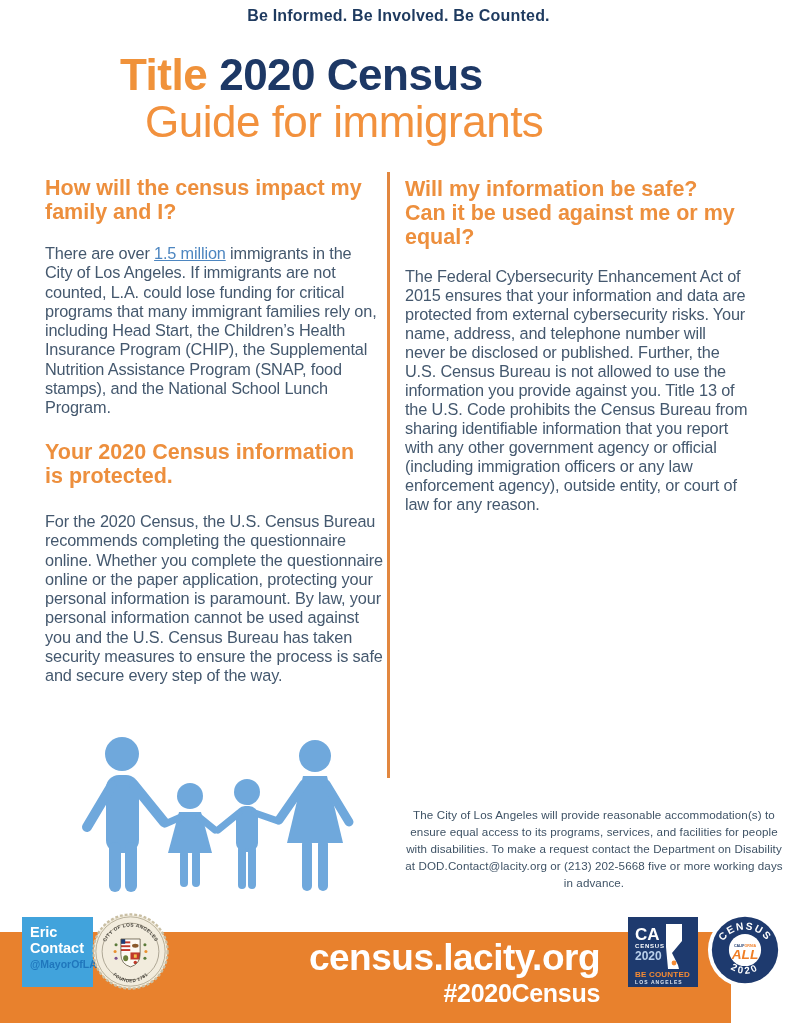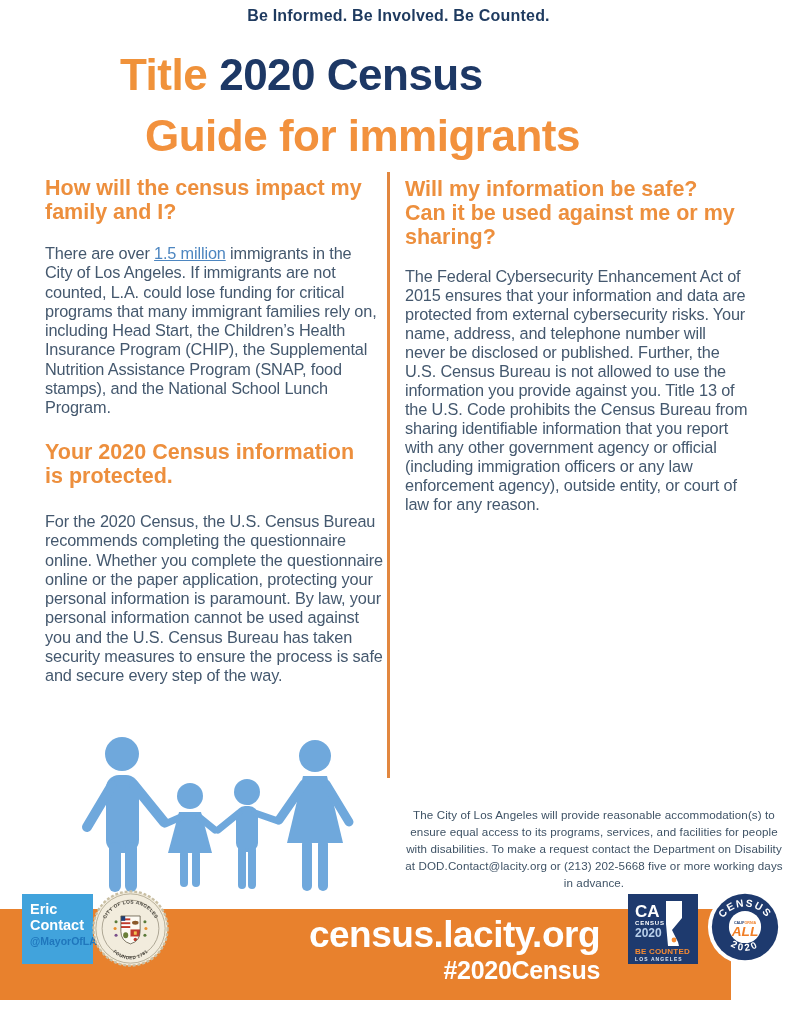--- a/index.html
+++ b/index.html
@@ -7,21 +7,21 @@
     position:relative;width:797px;height:1024px;background:#ffffff;overflow:hidden;
     font-family:"Liberation Sans","DejaVu Sans",sans-serif;
   }
   .tagline{
     position:absolute;top:7px;left:0;width:100%;text-align:center;
     color:#1e3a5f;font-size:16px;font-weight:700;letter-spacing:.2px;
   }
   .title-line1{position:absolute;top:50px;left:120px;font-size:44px;font-weight:800;letter-spacing:-.5px;white-space:nowrap;}
   .title-line1 .word-your{color:#f0923a;font-weight:700;margin-right:12px;}
   .title-line1 .word-census{color:#1d3865;}
-  .title-line2{position:absolute;top:111px;left:145px;font-size:44px;font-weight:700;letter-spacing:-.5px;color:#f2913d;white-space:nowrap;}
+  .title-line2{position:absolute;top:97px;left:145px;font-size:44px;font-weight:400;letter-spacing:-.5px;color:#f2913d;white-space:nowrap;}
   .divider{position:absolute;left:387px;top:172px;width:3px;height:606px;background:#e2873f;}
 
   .h-orange{position:absolute;color:#ed8f3d;font-weight:700;font-size:21.5px;line-height:24px;}
   .h-orange span{display:block;white-space:nowrap;}
   .body-text{position:absolute;color:#44586e;font-size:16.3px;line-height:19.3px;letter-spacing:-.15px;}
   .inline-link{color:#4d86c0;text-decoration:underline;cursor:pointer;}
 
   #left-h1{left:45px;top:176px;width:340px;}
   #left-b1{left:45px;top:244px;width:338px;}
   #left-h2{left:45px;top:440px;width:340px;}
@@ -29,21 +29,21 @@
   #right-h{left:405px;top:177px;width:352px;}
   #right-b{left:405px;top:267px;width:344px;line-height:19px;}
 
   .family-figure{position:absolute;left:74px;top:733px;width:284px;height:162px;}
 
   .disclaimer{
     position:absolute;left:402px;top:806px;width:384px;text-align:center;
     color:#3e5265;font-size:11.6px;line-height:17px;font-weight:400;letter-spacing:.1px;
   }
 
-  .footer-bar{position:absolute;left:0;top:909px;width:731px;height:91px;background:#e8812d;}
+  .footer-bar{position:absolute;left:0;top:932px;width:731px;height:91px;background:#e8812d;}
   .garcetti-box{
     position:absolute;left:22px;top:-15px;width:71px;height:70px;background:#41a3dc;
     box-sizing:border-box;padding:7px 0 0 8px;
   }
   .garcetti-box .mayor-name{color:#ffffff;font-size:14.5px;font-weight:700;line-height:16px;}
   .garcetti-box .mayor-handle{color:#1f76bc;font-size:10.5px;font-weight:700;margin-top:2px;}
   .seal-wrap{position:absolute;left:92px;top:-19px;width:77px;height:77px;}
   .footer-center{position:absolute;left:180px;top:7px;width:420px;text-align:right;color:#ffffff;}
   .footer-site{font-size:37px;font-weight:700;letter-spacing:-.5px;line-height:38px;}
   .footer-hashtag{font-size:25px;font-weight:700;letter-spacing:-.3px;line-height:28px;margin-top:2px;}
@@ -110,21 +110,21 @@
       <line x1="230" y1="51" x2="205" y2="87" stroke-width="9"></line>
       <line x1="252" y1="51" x2="275" y2="89" stroke-width="9"></line>
       <line x1="233" y1="111" x2="233" y2="153" stroke-width="10"></line>
       <line x1="249" y1="111" x2="249" y2="153" stroke-width="10"></line>
     </g>
   </svg>
 
   <div class="h-orange" id="right-h">
     <span>Will my information be safe?</span>
     <span>Can it be used against me or my</span>
-    <span>sharing?</span>
+    <span>equal?</span>
   </div>
 
   <div class="body-text" id="right-b">The Federal Cybersecurity Enhancement Act of 2015 ensures that your information and data are protected from external cybersecurity risks. Your name, address, and telephone number will never be disclosed or published. Further, the U.S. Census Bureau is not allowed to use the information you provide against you. Title 13 of the U.S. Code prohibits the Census Bureau from sharing identifiable information that you report with any other government agency or official (including immigration officers or any law enforcement agency), outside entity, or court of law for any reason.</div>
 
   <div class="disclaimer">The City of Los Angeles will provide reasonable accommodation(s) to ensure equal access to its programs, services, and facilities for people with disabilities. To make a request contact the Department on Disability at DOD.Contact@lacity.org or (213) 202-5668 five or more working days in advance.</div>
 
   <div class="footer-bar">
 
     <div class="garcetti-box">
       <div class="mayor-name">Eric</div>

